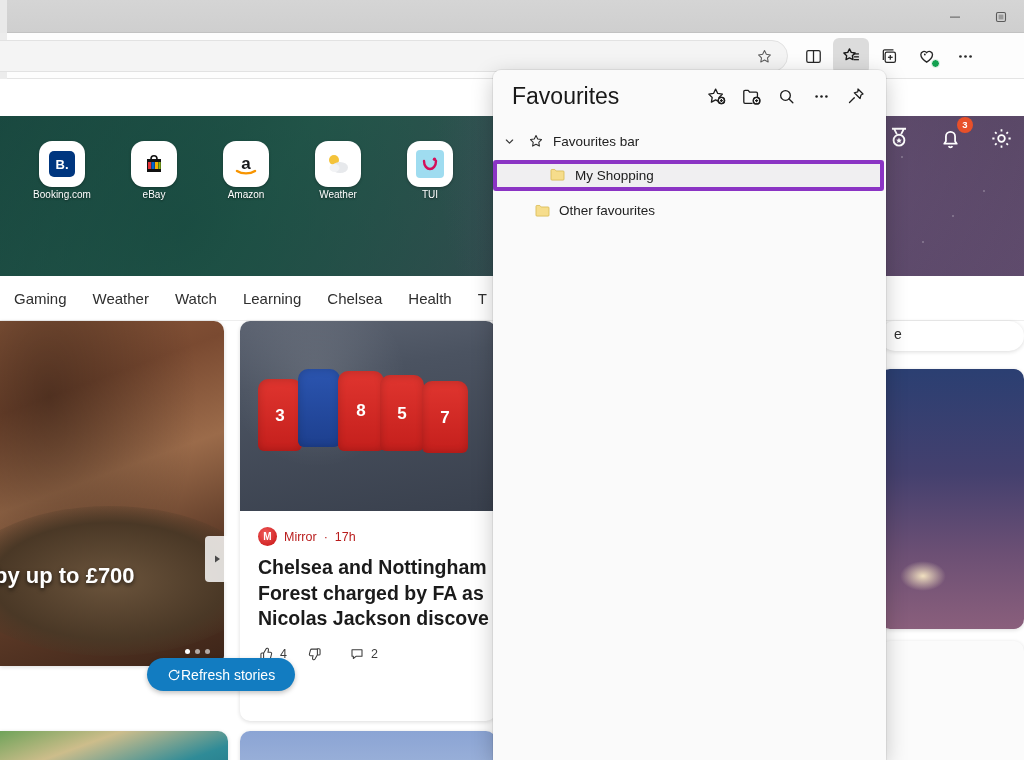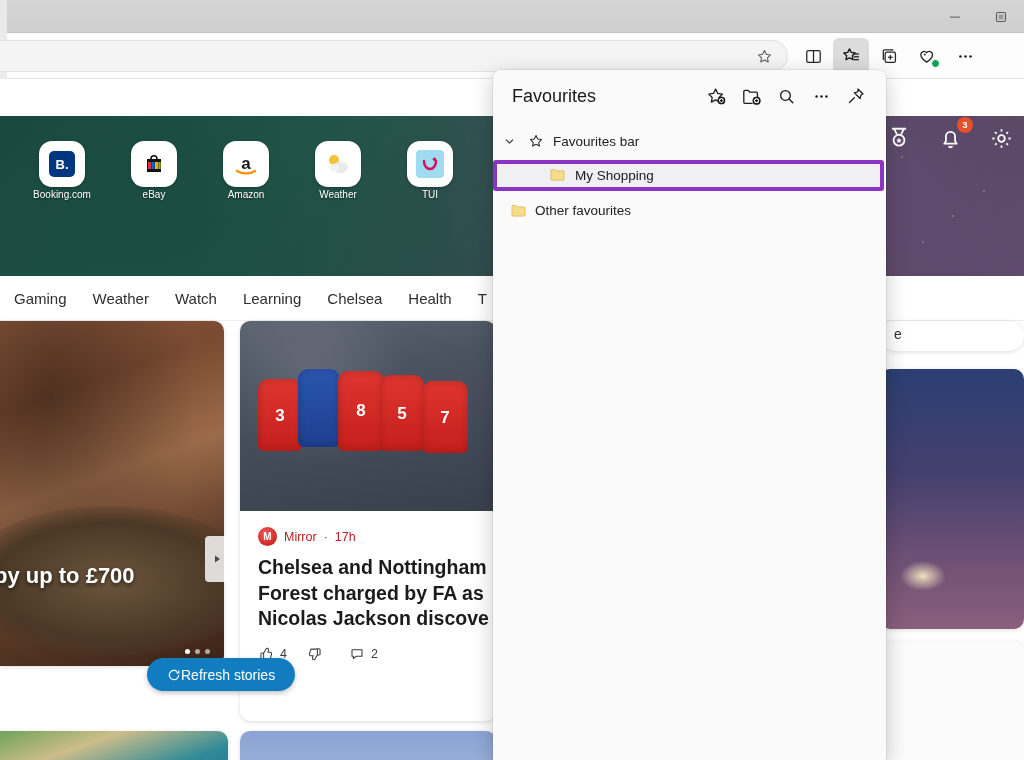--- a/index.html
+++ b/index.html
@@ -208,21 +208,21 @@
   
   .fav-panel {
     position: absolute; left: 493px; top: 70px; width: 393px; height: 690px;
     background: #fafafa; border-radius: 8px 8px 0 0;
     box-shadow: 0 6px 22px rgba(0,0,0,.22), 0 0 0 1px rgba(0,0,0,.06);
     overflow: hidden; z-index: 30;
   }
   .fav-header {
     height: 52px; display: flex; align-items: center; padding: 0 14px 0 19px;
   }
-  .fav-title { font-size: 18px; color: #191919; flex: 1; }
+  .fav-title { font-size: 23px; color: #191919; flex: 1; }
   .fav-actions { display: flex; align-items: center; gap: 3px; }
   .fav-act {
     width: 32px; height: 32px; border-radius: 5px;
     display: flex; align-items: center; justify-content: center; color: #1d1d1d;
   }
   .fav-tree { padding-top: 4px; }
   .fav-row {
     display: flex; align-items: center; height: 30px; padding-left: 6px; gap: 6px;
     font-size: 13.5px; color: #212121;
   }
@@ -597,21 +597,21 @@
           <span class="ico">
             <svg width="17" height="17" viewBox="0 0 24 24" fill="#f6dd8c" stroke="#d7b84e" stroke-width="1.1" stroke-linejoin="round">
               <path d="M2.8 18.6V6.2a1.3 1.3 0 011.3-1.3h4.1l1.8 2.1h9.9a1.3 1.3 0 011.3 1.3v10.3a1.3 1.3 0 01-1.3 1.3H4.1a1.3 1.3 0 01-1.3-1.3z"></path>
             </svg>
           </span>
           <span>My Shopping</span>
         </div>
         <div class="fav-sel-outline"></div>
       </div>
 
-      <div class="fav-row" style="padding-left:14px;">
+      <div class="fav-row" style="padding-left:38px;">
         <span class="ico">
           <svg width="17" height="17" viewBox="0 0 24 24" fill="#f6dd8c" stroke="#d7b84e" stroke-width="1.1" stroke-linejoin="round">
             <path d="M2.8 18.6V6.2a1.3 1.3 0 011.3-1.3h4.1l1.8 2.1h9.9a1.3 1.3 0 011.3 1.3v10.3a1.3 1.3 0 01-1.3 1.3H4.1a1.3 1.3 0 01-1.3-1.3z"></path>
           </svg>
         </span>
         <span>Other favourites</span>
       </div>
 
     </div>
   </div>

